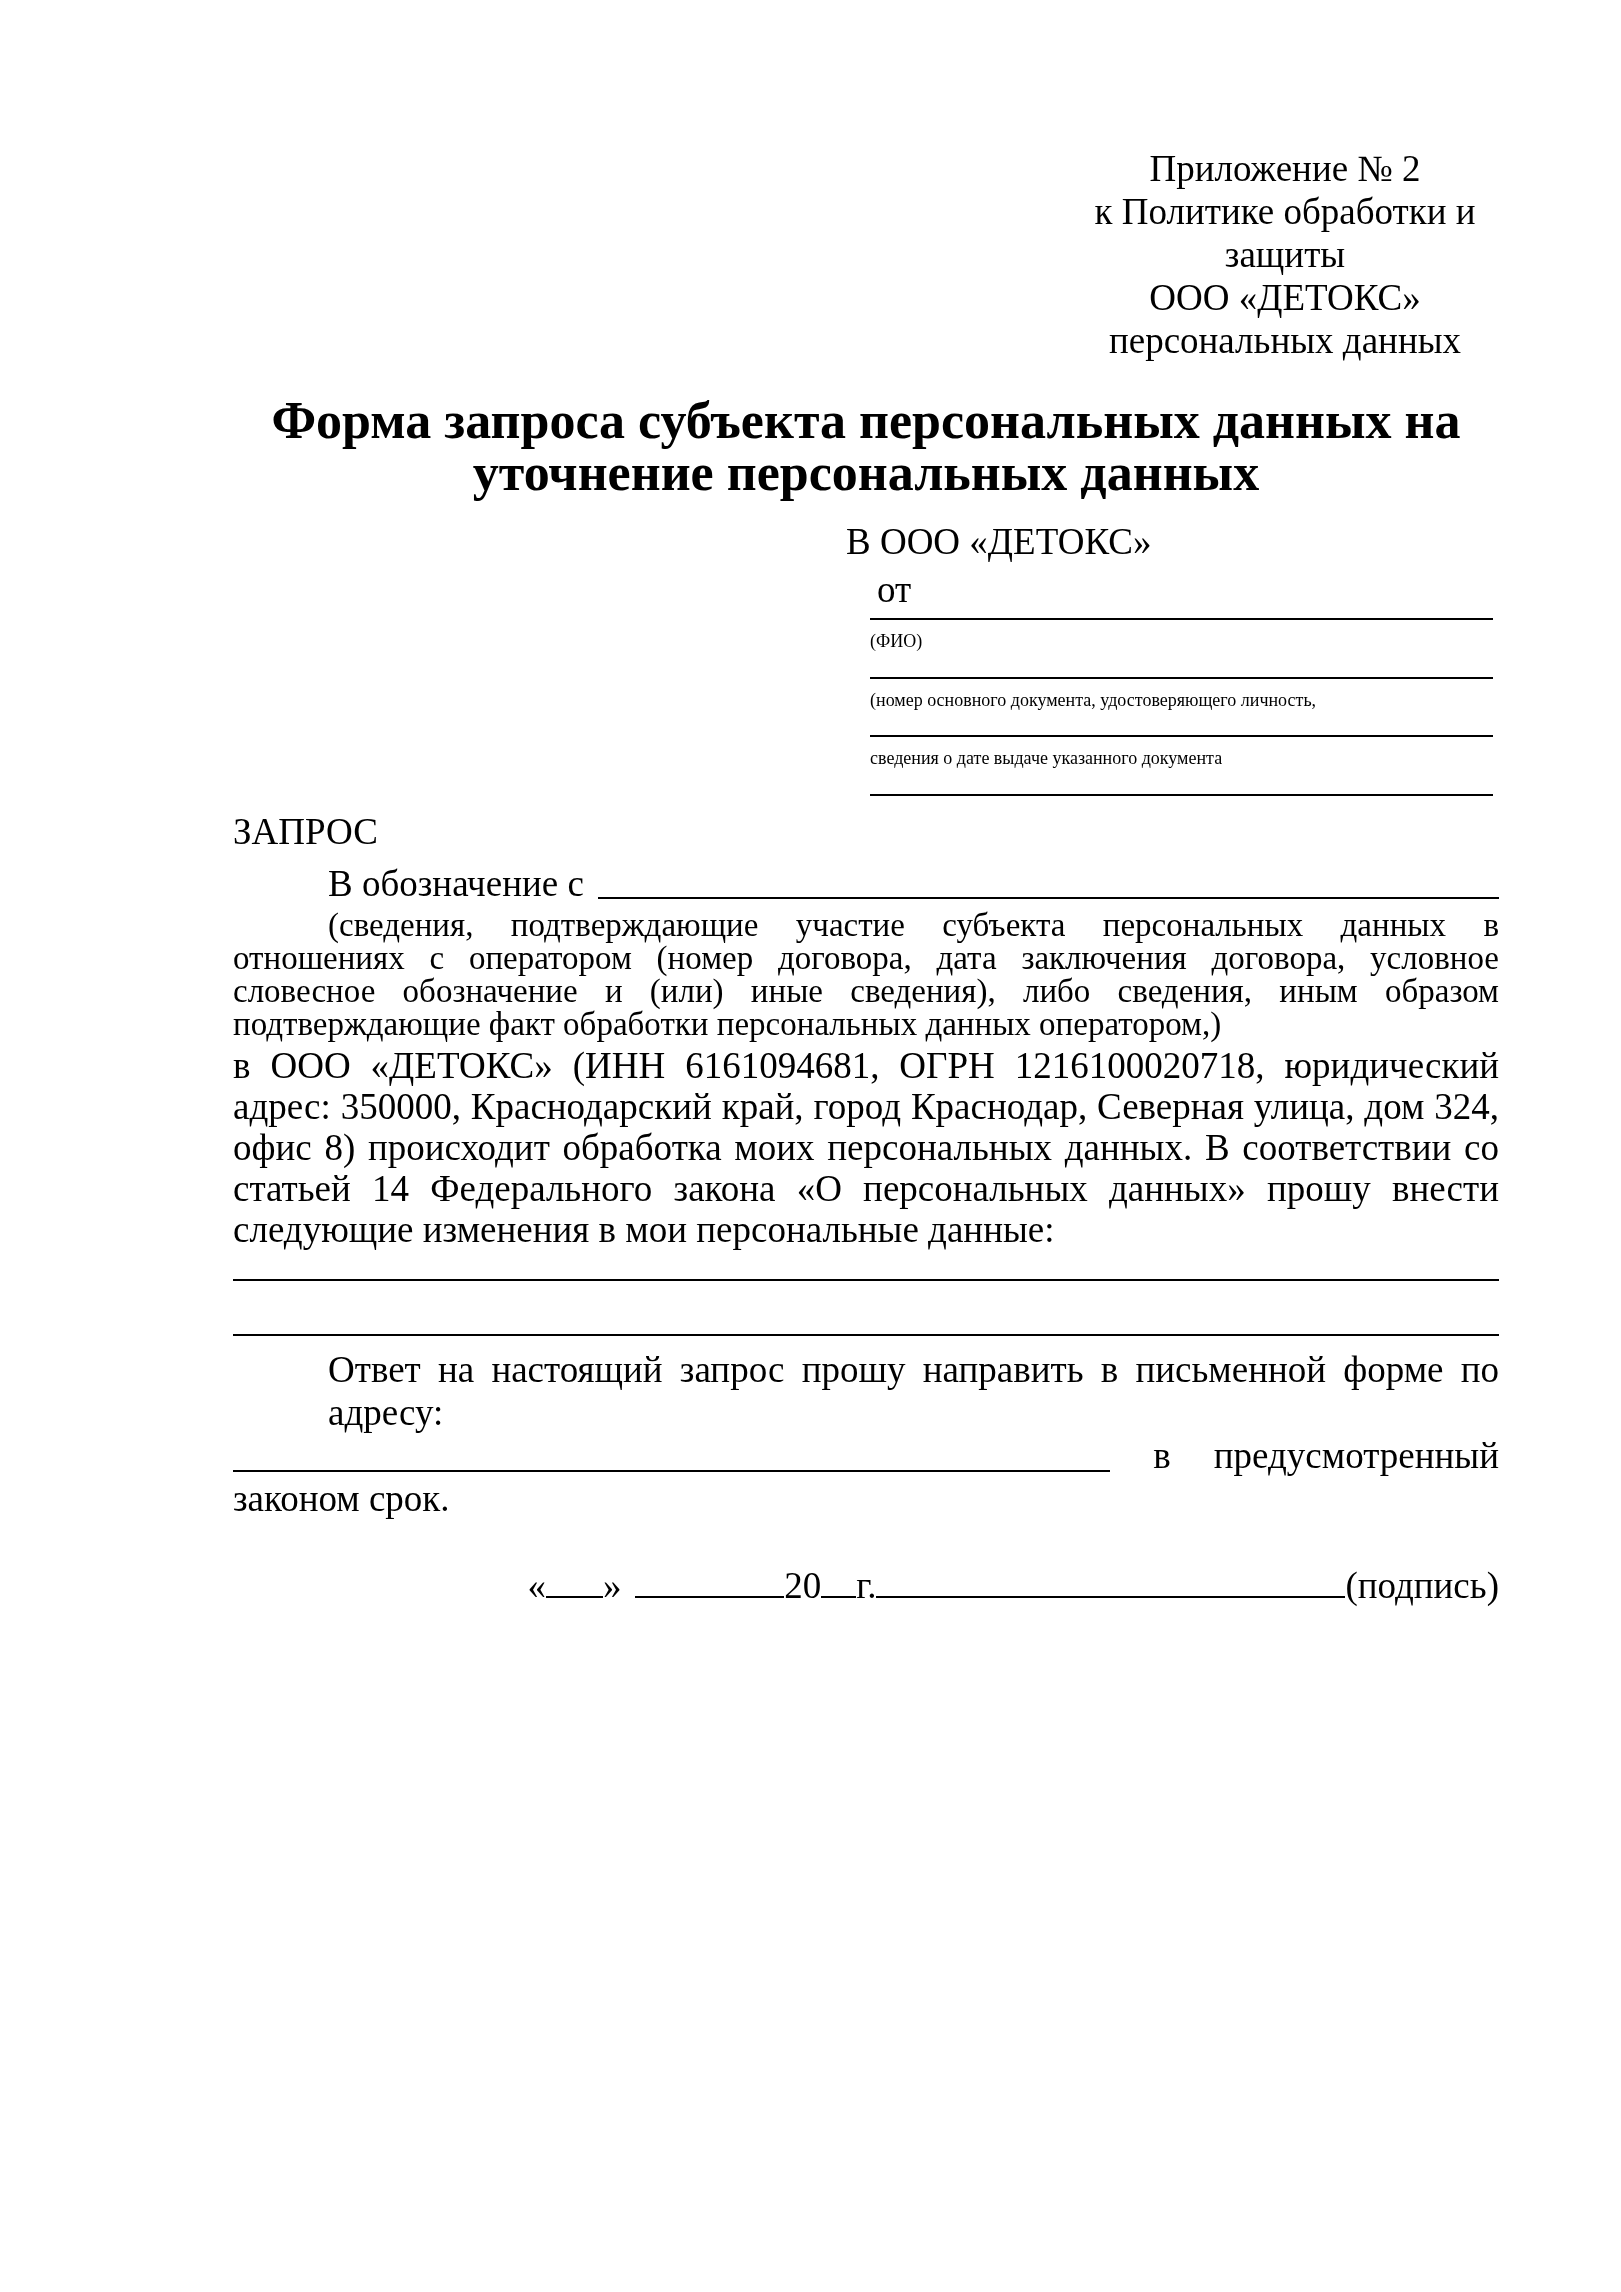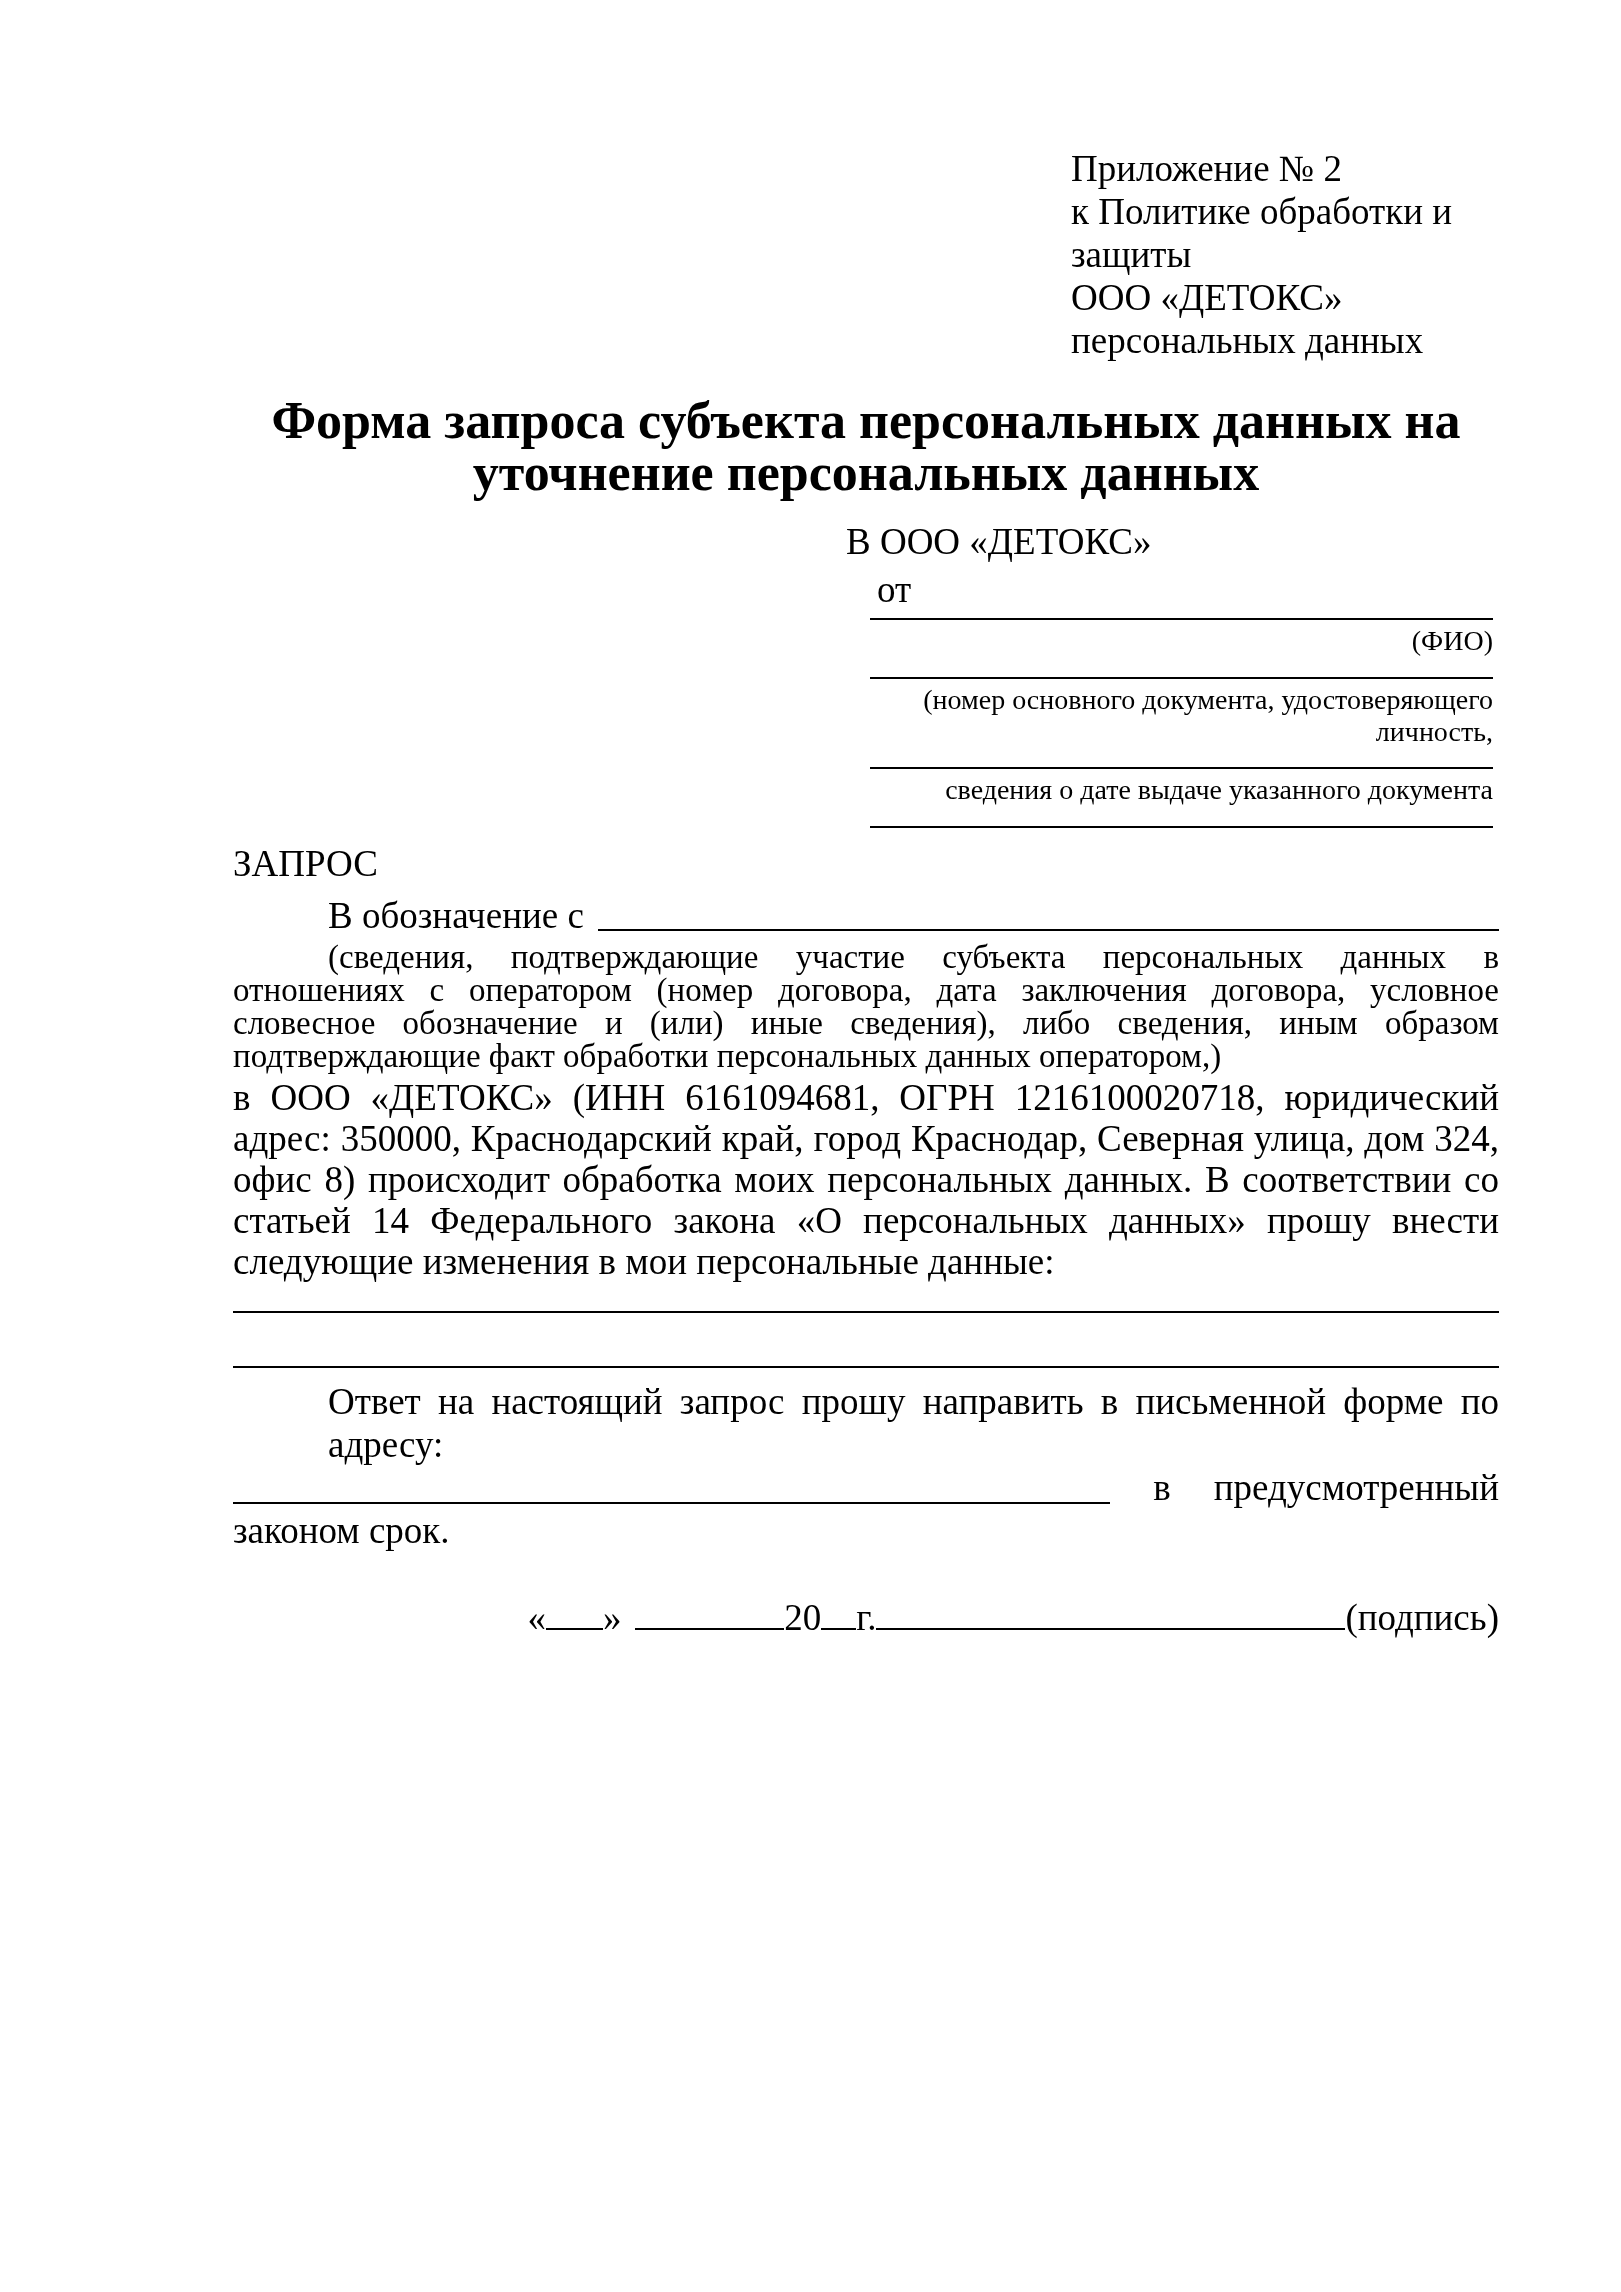--- a/index.html
+++ b/index.html
@@ -11,42 +11,42 @@
     color: #000000;
     font-family: "Liberation Serif", "DejaVu Serif", serif;
     font-size: 37px;
     line-height: 1.13;
     box-sizing: border-box;
     padding: 147px 122px 0 233px;
     overflow: hidden;
   }
 
   
-  .header-block { margin-left: 838px; font-size: 37px; line-height: 43px; }
+  .header-block { margin-left: 838px; font-size: 37px; line-height: 43px; text-align: center; }
 
   
   .doc-title {
     margin-top: 33px;
     text-align: center;
     font-weight: 700;
     font-size: 52px;
     line-height: 52px;
   }
 
   
   .addressee { margin-top: 19.6px; line-height: 45px; }
   .addressee .to-line { margin-left: 613px; }
   .addressee .from-line { margin-left: 644px; margin-top: 3.9px; }
 
   
   .fields { margin-left: 637px; width: 623px; margin-top: 5.9px; }
   .field-line { border-bottom: 2.9px solid #000; height: 0; }
   .field-caption {
-    text-align: right;
-    font-size: 28px;
+    text-align: left;
+    font-size: 18px;
     line-height: 32px;
     margin-top: 4.9px;
     margin-bottom: 19.6px;
   }
 
   .request-heading { text-align: left; margin-top: 13.7px; line-height: 43px; }
 
   .intro-row { display: flex; margin-top: 9.8px; line-height: 43px; }
   .intro-row .prefix { white-space: nowrap; padding-left: 95px; }
   .intro-row .fill { flex: 1 1 auto; border-bottom: 2.9px solid #000; margin: 0 0 5.9px 13.7px; }

